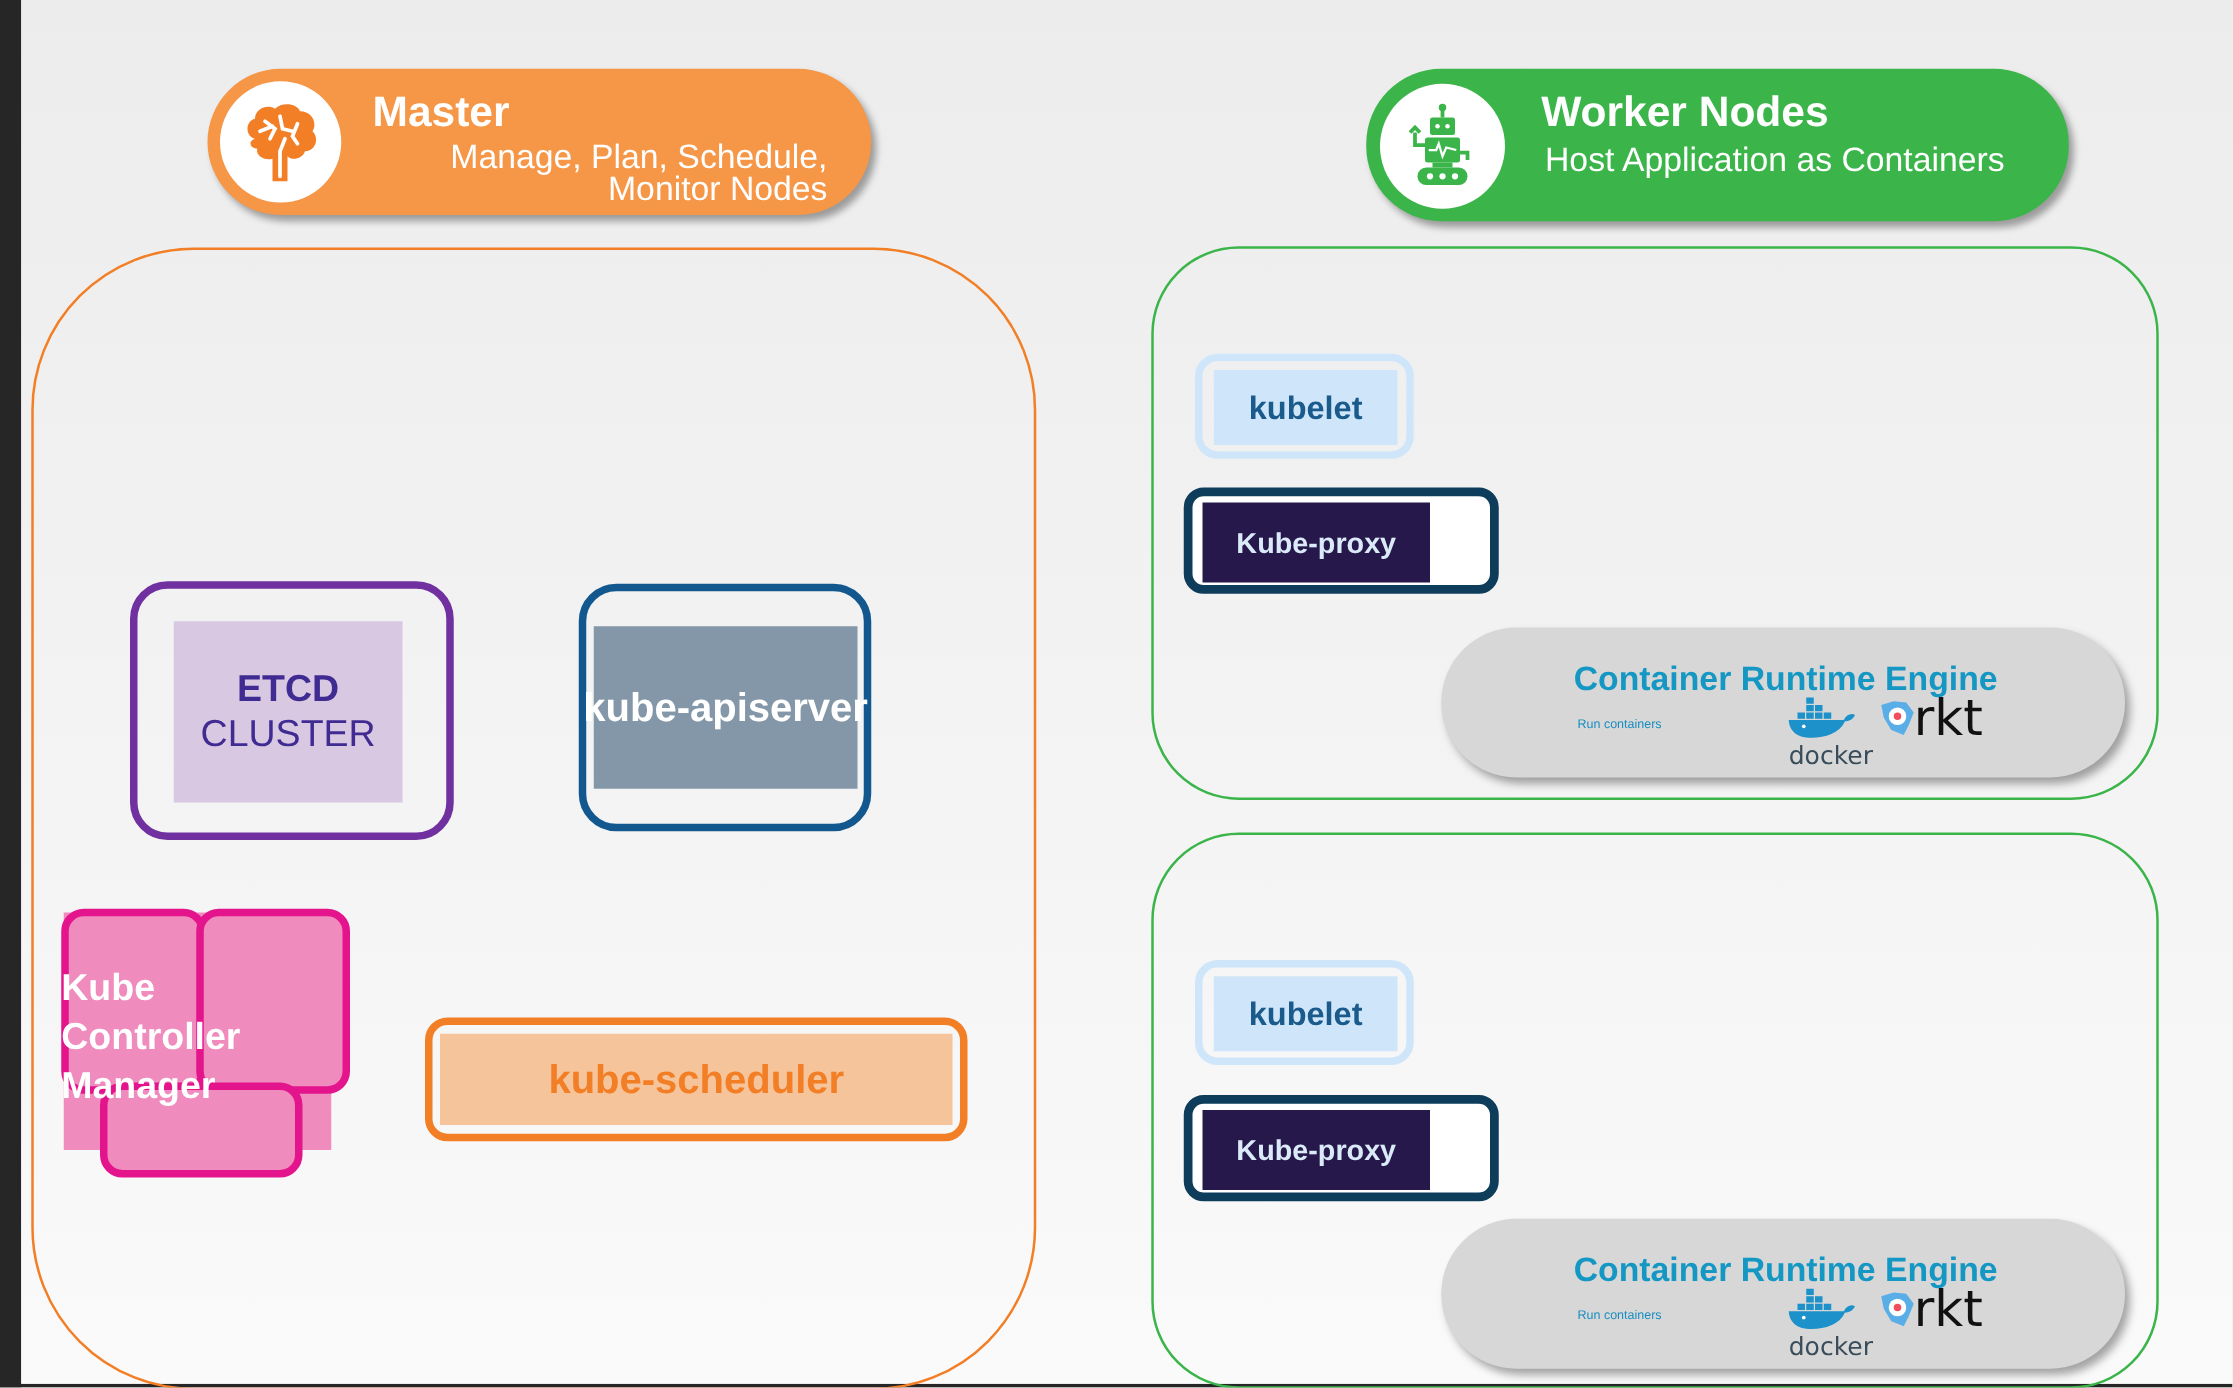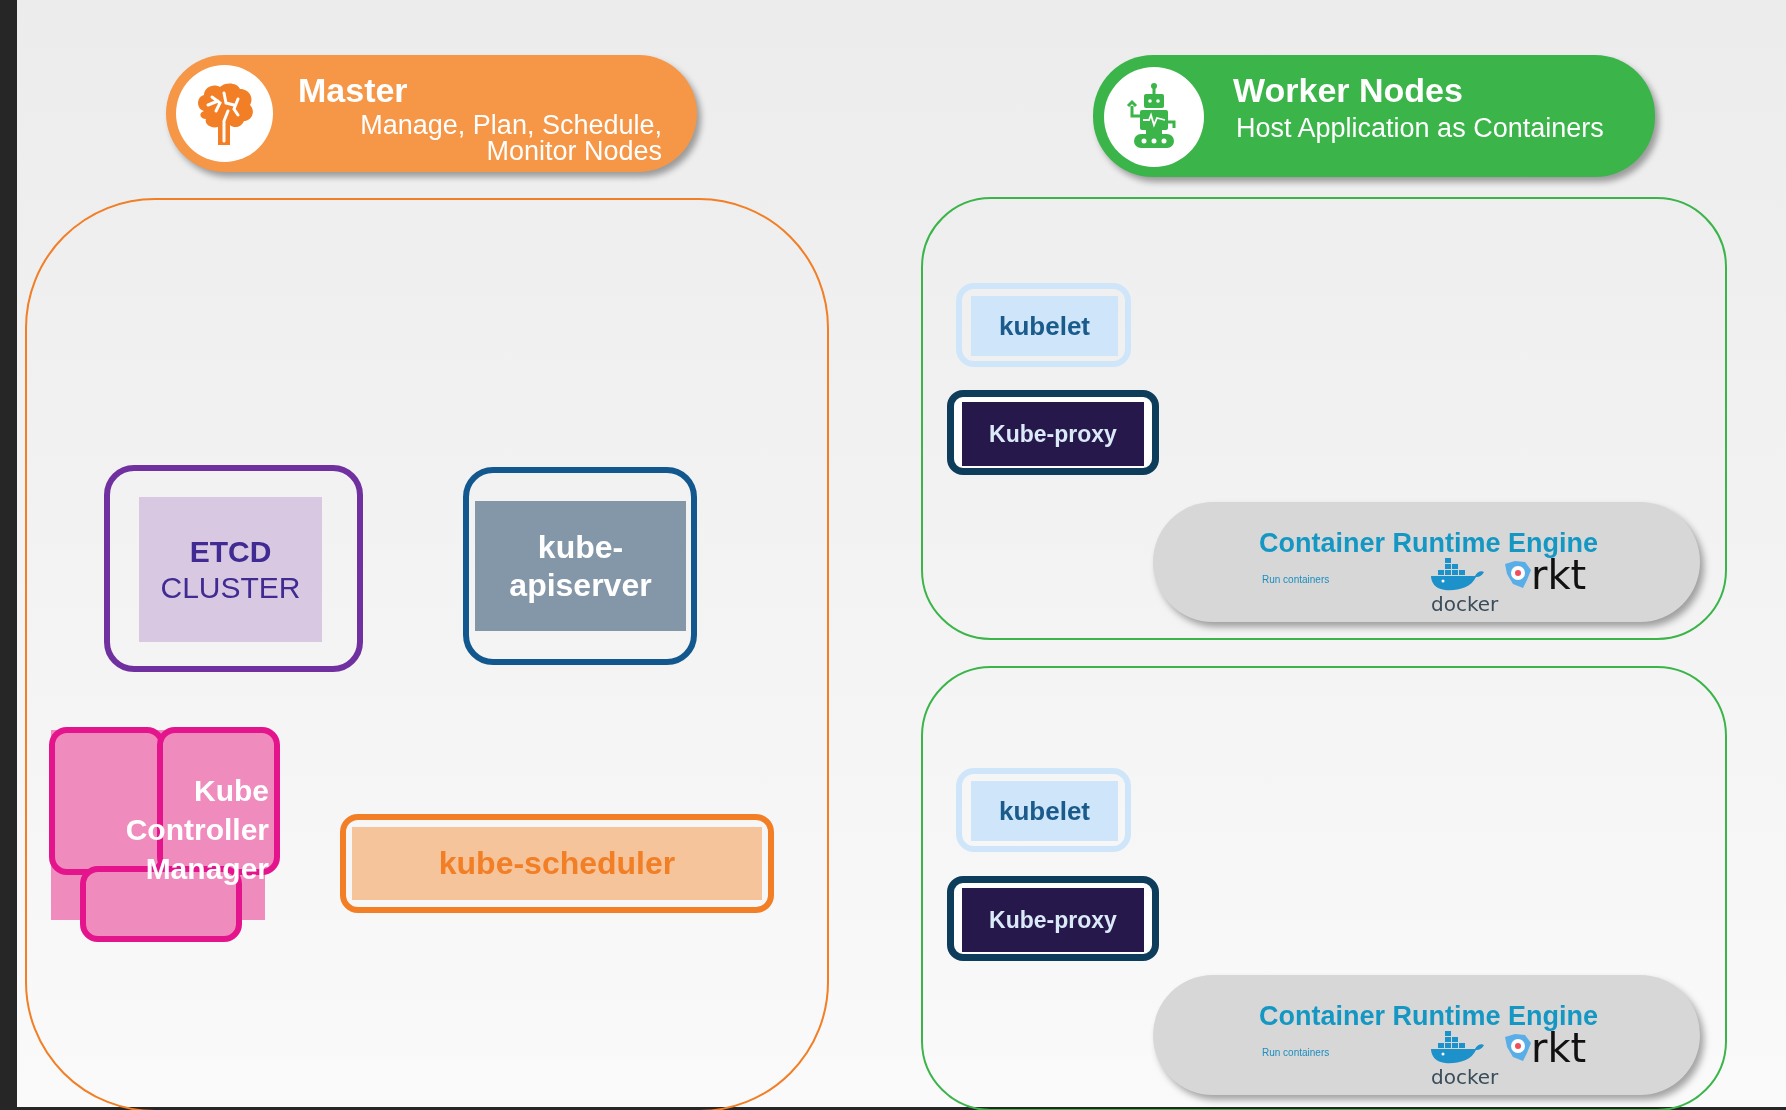--- a/index.html
+++ b/index.html
@@ -28,38 +28,38 @@
   .worker-box{left:921px;width:806px;border:2px solid #3bb54a;border-radius:70px;}
   #worker-box-1{top:197px;height:443px;}
   #worker-box-2{top:666px;height:445px;}
 
   #etcd{left:104px;top:465px;width:259px;height:207px;border:6px solid #7030a0;border-radius:30px;}
   #etcd .inner{position:absolute;left:29px;top:26px;width:183px;height:145px;background:#d8c8e2;display:flex;flex-direction:column;align-items:center;justify-content:center;color:#3f2b91;}
   #etcd .l1{font-weight:bold;font-size:30px;line-height:36px;}
   #etcd .l2{font-size:30px;line-height:36px;}
 
   #apiserver{left:463px;top:467px;width:234px;height:198px;border:6px solid #12588e;border-radius:30px;}
-  #apiserver .inner{position:absolute;left:6px;top:28px;width:211px;height:130px;background:#8497a8;display:flex;flex-direction:column;align-items:center;justify-content:center;color:#fff;font-weight:bold;font-size:32px;line-height:38px;}
+  #apiserver .inner{position:absolute;left:6px;top:28px;width:211px;height:130px;background:#8497a8;display:flex;flex-direction:row;align-items:center;justify-content:center;color:#fff;font-weight:bold;font-size:32px;line-height:38px;}
 
   #controller{left:49px;top:727px;width:220px;height:205px;}
   #controller .bg{position:absolute;left:2px;top:3px;width:214px;height:190px;background:#ef8bbd;}
   #controller .b{position:absolute;border:6px solid #e4148d;border-radius:18px;background:#ef8bbd;}
   #controller .b1{left:0;top:0;width:104px;height:136px;}
   #controller .b2{left:108px;top:0;width:111px;height:136px;}
   #controller .b3{left:31px;top:139px;width:150px;height:64px;}
-  #controller .label{position:absolute;left:0;top:44px;width:220px;text-align:right;color:#fff;font-weight:bold;font-size:30px;line-height:39px;}
+  #controller .label{position:absolute;left:0;top:44px;width:220px;text-align:left;color:#fff;font-weight:bold;font-size:30px;line-height:39px;}
 
   #scheduler{left:340px;top:814px;width:434px;height:99px;border:6px solid #f27e25;border-radius:18px;}
   #scheduler .inner{position:absolute;left:6px;top:7px;width:410px;height:73px;background:#f6c49a;display:flex;align-items:center;justify-content:center;color:#f27e25;font-weight:bold;font-size:32px;}
 
   .kubelet{left:956px;width:175px;height:84px;border:6px solid #cfe6fa;border-radius:18px;}
   .kubelet .inner{position:absolute;left:9px;top:7px;width:147px;height:60px;background:#cfe6fa;display:flex;align-items:center;justify-content:center;color:#1a5b8c;font-weight:bold;font-size:26px;}
   #kubelet-1{top:283px;} #kubelet-2{top:768px;}
 
-  .proxy{left:947px;width:212px;height:85px;border:7px solid #0e3d5c;border-radius:16px;background:#fff;text-align:center;}
+  .proxy{left:947px;width:252px;height:85px;border:7px solid #0e3d5c;border-radius:16px;background:#fff;text-align:center;}
   .proxy .inner{position:absolute;left:8px;top:5px;width:182px;height:64px;background:#26184a;display:flex;align-items:center;justify-content:center;color:#dbeaf9;font-weight:bold;font-size:23px;}
   #proxy-1{top:390px;} #proxy-2{top:876px;}
 
   .cre{left:1153px;width:547px;height:120px;background:#d7d7d7;border-radius:60px;box-shadow:4px 5px 7px rgba(0,0,0,0.35);}
   #cre-1{top:502px;} #cre-2{top:975px;}
   .cre .title{position:absolute;left:106px;top:26px;color:#1597c4;font-weight:bold;font-size:27px;}
   .cre .sub{position:absolute;left:109px;top:72px;color:#1a8ec0;font-size:10px;}
   .cre .docker{position:absolute;left:276px;top:54px;width:60px;height:54px;}
   .cre .docker .word{position:absolute;left:2px;top:36px;font-size:20px;color:#394c5a;font-family:"DejaVu Sans",sans-serif;letter-spacing:0px;}
   .cre .rkt{position:absolute;left:350px;top:56px;width:90px;height:40px;}

